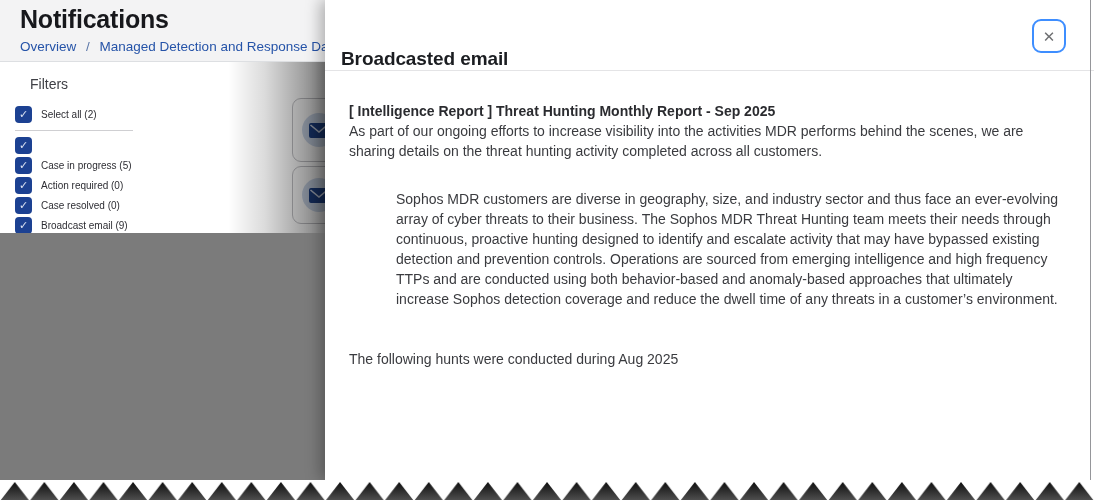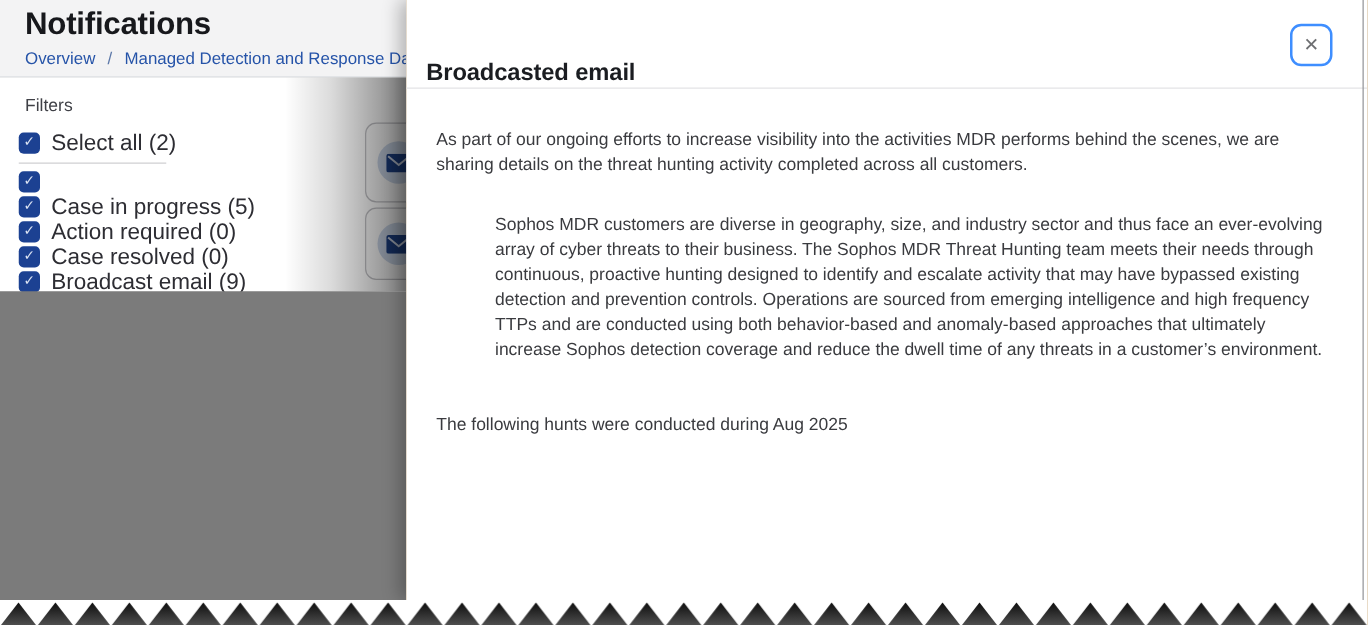--- a/index.html
+++ b/index.html
@@ -14,28 +14,28 @@
     position:absolute;left:0;top:0;width:100%;height:62px;
     background:var(--header-bg,#f3f3f4);border-bottom:1px solid #dddfe2;
   }
   .page-title{
     position:absolute;left:20px;top:5px;margin:0;
     font-size:25px;font-weight:700;color:#17181c;letter-spacing:-0.2px;
   }
   .breadcrumb{position:absolute;left:20px;top:39px;font-size:13.5px;white-space:nowrap;}
   .breadcrumb a{color:var(--link-blue,#2553a8);text-decoration:none;}
   .breadcrumb .sep{color:#5b77a8;margin:0 6px;}
-  .filters-heading{position:absolute;left:20px;top:76px;font-size:14px;color:#3f4046;text-align:right;}
+  .filters-heading{position:absolute;left:30px;top:76px;font-size:14px;color:#3f4046;text-align:right;}
   .chk-row{position:absolute;left:15px;display:flex;align-items:center;height:18px;}
   .checkbox{
     width:17px;height:17px;border-radius:4px;background:var(--checkbox-navy,#1c4192);
     display:inline-flex;align-items:center;justify-content:center;flex:0 0 17px;
     color:#dbe3f2;font-size:11px;line-height:1;
   }
-  .chk-label{margin-left:9px;font-size:18px;color:#2d2d33;white-space:nowrap;}
+  .chk-label{margin-left:9px;font-size:10px;color:#2d2d33;white-space:nowrap;}
   .filters-divider{position:absolute;left:15px;top:130px;width:118px;height:1px;background:#cfcfd2;}
   
   .bg-card{
     position:absolute;left:292px;width:60px;background:#fdfdfd;
     border:1px solid #c2c2c6;border-radius:9px;
   }
   .bg-card.c1{top:98px;height:64px;}
   .bg-card.c2{top:166px;height:58px;}
   .env-circle{
     position:absolute;left:9px;top:50%;transform:translateY(-50%);
@@ -149,20 +149,21 @@
   </div>
 
   <div class="modal">
     <div class="modal-header">
       <h2 class="modal-title">Broadcasted email</h2>
       <button class="close-btn">
         <span>✕</span>
       </button>
     </div>
     <div class="modal-body">
+      <p class="bold-line subject">[ Intelligence Report ] Threat Hunting Monthly Report - Sep 2025</p>
       <p class="body-p p1">As part of our ongoing efforts to increase visibility into the activities MDR performs behind the scenes, we are sharing details on the threat hunting activity completed across all customers.</p>
       <p class="body-p p2">Sophos MDR customers are diverse in geography, size, and industry sector and thus face an ever-evolving array of cyber threats to their business. The Sophos MDR Threat Hunting team meets their needs through continuous, proactive hunting designed to identify and escalate activity that may have bypassed existing detection and prevention controls. Operations are sourced from emerging intelligence and high frequency TTPs and are conducted using both behavior-based and anomaly-based approaches that ultimately increase Sophos detection coverage and reduce the dwell time of any threats in a customer’s environment.</p>
       <p class="body-p">The following hunts were conducted during Aug 2025</p>
     </div>
     <div class="modal-right-line"></div>
   </div>
 
   <div class="torn-edge">
     <svg width="1094" height="20" viewBox="0 0 1094 20" aria-hidden="true">
       <defs>

